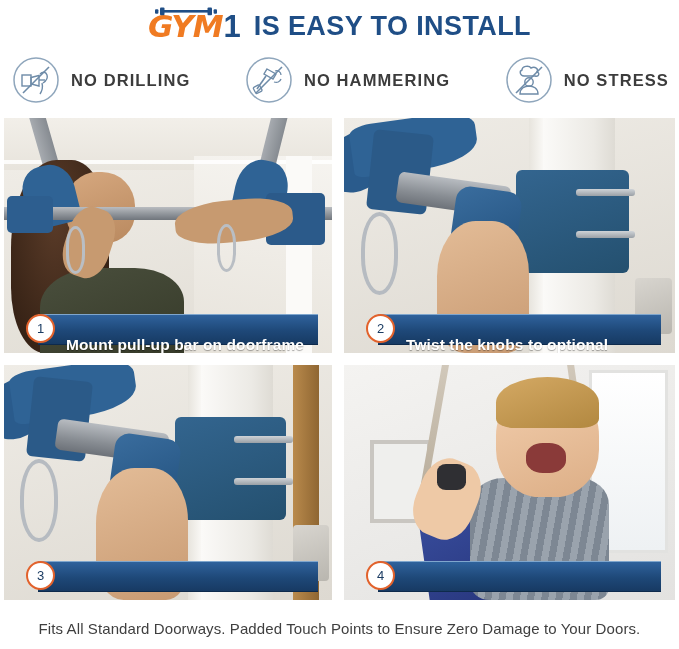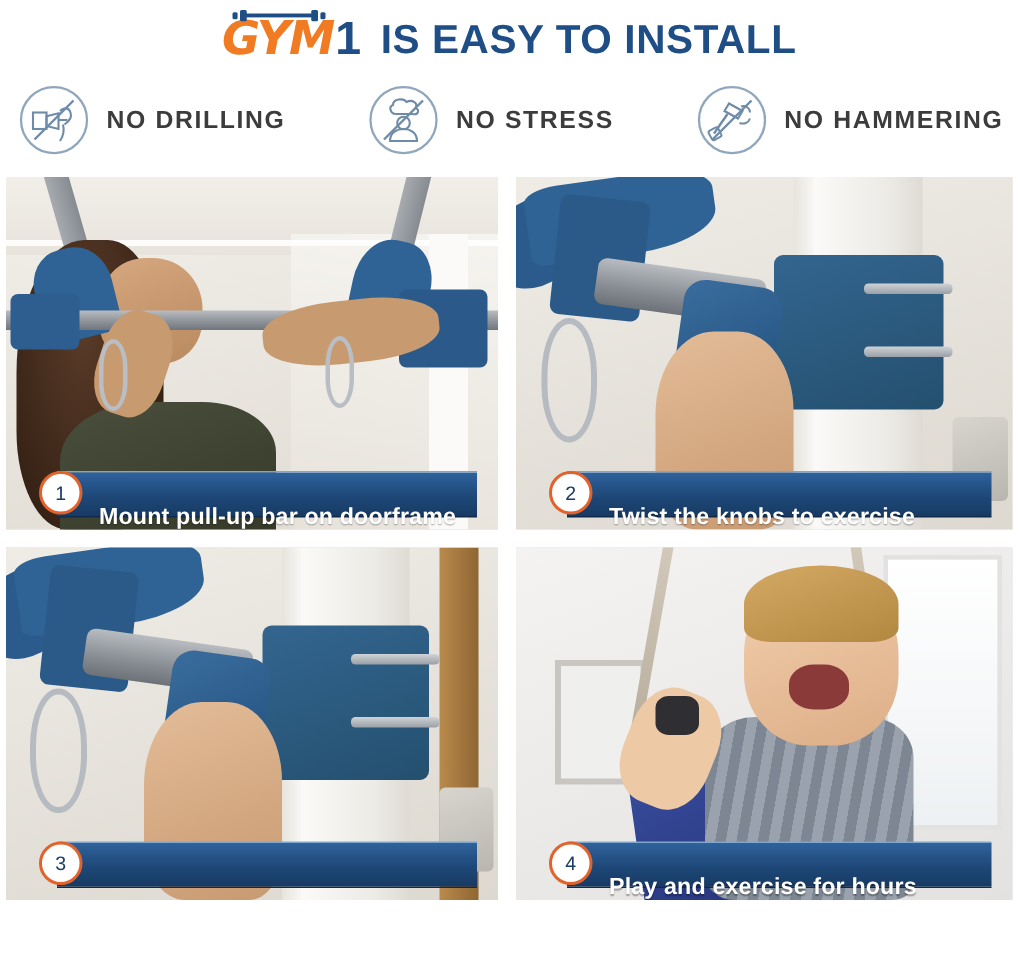--- a/index.html
+++ b/index.html
@@ -336,39 +336,39 @@
         <path d="M28 18 C31 15, 34 16, 35 19 C36 22, 34 25, 31 27" fill="none" stroke="#6E8BA8" stroke-width="1.4"></path>
         <path d="M30 27 C31 31, 30 35, 28 38" fill="none" stroke="#6E8BA8" stroke-width="1.4"></path>
         <line x1="11" y1="37" x2="37" y2="11" stroke="#6E8BA8" stroke-width="1.6"></line>
       </svg>
       <span class="feature-label">NO DRILLING</span>
     </div>
 
     <div class="feature">
       <svg class="feature-icon" viewBox="0 0 48 48">
         <circle cx="24" cy="24" r="22" fill="none" stroke="#8FA6BC" stroke-width="1.5"></circle>
-        <path d="M17 14 C17 10, 24 9, 26 12 C30 10, 34 13, 32 16 C35 17, 34 21, 30 20 L19 20 C15 20, 14 15, 17 14 Z" fill="none" stroke="#6E8BA8" stroke-width="1.4"></path>
-        <circle cx="24" cy="26" r="4.2" fill="none" stroke="#6E8BA8" stroke-width="1.4"></circle>
-        <path d="M15 38 C15 32, 20 30, 24 30 C28 30, 33 32, 33 38 Z" fill="none" stroke="#6E8BA8" stroke-width="1.4"></path>
-        <line x1="11" y1="37" x2="37" y2="11" stroke="#6E8BA8" stroke-width="1.6"></line>
-      </svg>
-      <span class="feature-label">NO STRESS</span>
-    </div>
-
-    <div class="feature">
-      <svg class="feature-icon" viewBox="0 0 48 48">
-        <circle cx="24" cy="24" r="22" fill="none" stroke="#8FA6BC" stroke-width="1.5"></circle>
         <path d="M22 13 L31 18 L28 23 L19 18 Z" fill="none" stroke="#6E8BA8" stroke-width="1.4"></path>
         <path d="M21 20 L12 33" stroke="#6E8BA8" stroke-width="1.6"></path>
         <rect x="9" y="30" width="7" height="7" rx="1.4" fill="none" stroke="#6E8BA8" stroke-width="1.3" transform="rotate(-28 12 33)"></rect>
         <path d="M30 15 C33 14, 36 16, 36 19" fill="none" stroke="#6E8BA8" stroke-width="1.3"></path>
         <path d="M29 26 C32 27, 35 26, 36 23" fill="none" stroke="#6E8BA8" stroke-width="1.3"></path>
         <line x1="11" y1="37" x2="37" y2="11" stroke="#6E8BA8" stroke-width="1.6"></line>
       </svg>
       <span class="feature-label">NO HAMMERING</span>
+    </div>
+
+    <div class="feature">
+      <svg class="feature-icon" viewBox="0 0 48 48">
+        <circle cx="24" cy="24" r="22" fill="none" stroke="#8FA6BC" stroke-width="1.5"></circle>
+        <path d="M17 14 C17 10, 24 9, 26 12 C30 10, 34 13, 32 16 C35 17, 34 21, 30 20 L19 20 C15 20, 14 15, 17 14 Z" fill="none" stroke="#6E8BA8" stroke-width="1.4"></path>
+        <circle cx="24" cy="26" r="4.2" fill="none" stroke="#6E8BA8" stroke-width="1.4"></circle>
+        <path d="M15 38 C15 32, 20 30, 24 30 C28 30, 33 32, 33 38 Z" fill="none" stroke="#6E8BA8" stroke-width="1.4"></path>
+        <line x1="11" y1="37" x2="37" y2="11" stroke="#6E8BA8" stroke-width="1.6"></line>
+      </svg>
+      <span class="feature-label">NO STRESS</span>
     </div>
 
   </div>
 
   <div class="grid">
 
     <div class="cell left">
       <div class="photo">
         <div class="wall s1-ceil sh"></div>
         <div class="sh s1-wallL"></div>
@@ -411,21 +411,21 @@
         <div class="sh s2-rod1"></div>
         <div class="sh s2-rod2"></div>
         <div class="sh s2-knob"></div>
         <div class="sh s2-hand"></div>
         <div class="sh s2-carab"></div>
         <div class="sh s2-plate"></div>
 
         <div class="caption">
           <div class="caption-bar"></div>
           <div class="caption-badge">2</div>
-          <div class="caption-text">Twist the knobs to exercise</div>
+          <div class="caption-text">Twist the knobs to optional</div>
         </div>
       </div>
     </div>
 
     <div class="cell left">
       <div class="photo">
         <div class="sh s2-wall"></div>
         <div class="sh s2-jamb"></div>
         <div class="sh s2-door"></div>
         <div class="sh s2-wood"></div>
@@ -459,21 +459,23 @@
         <div class="sh s4-shirt"></div>
         <div class="sh s4-armL"></div>
         <div class="sh s4-head"></div>
         <div class="sh s4-hair"></div>
         <div class="sh s4-mouth"></div>
         <div class="sh s4-hand"></div>
 
         <div class="caption">
           <div class="caption-bar"></div>
           <div class="caption-badge">4</div>
-          <div class="caption-text">Play and exercise for hours</div>
         </div>
       </div>
     </div>
 
   </div>
 
+  <div class="footer">
+    <span>Fits All Standard Doorways. Padded Touch Points to Ensure Zero Damage to Your Doors.</span>
+  </div>
 
 </div>
 
 </body></html>

